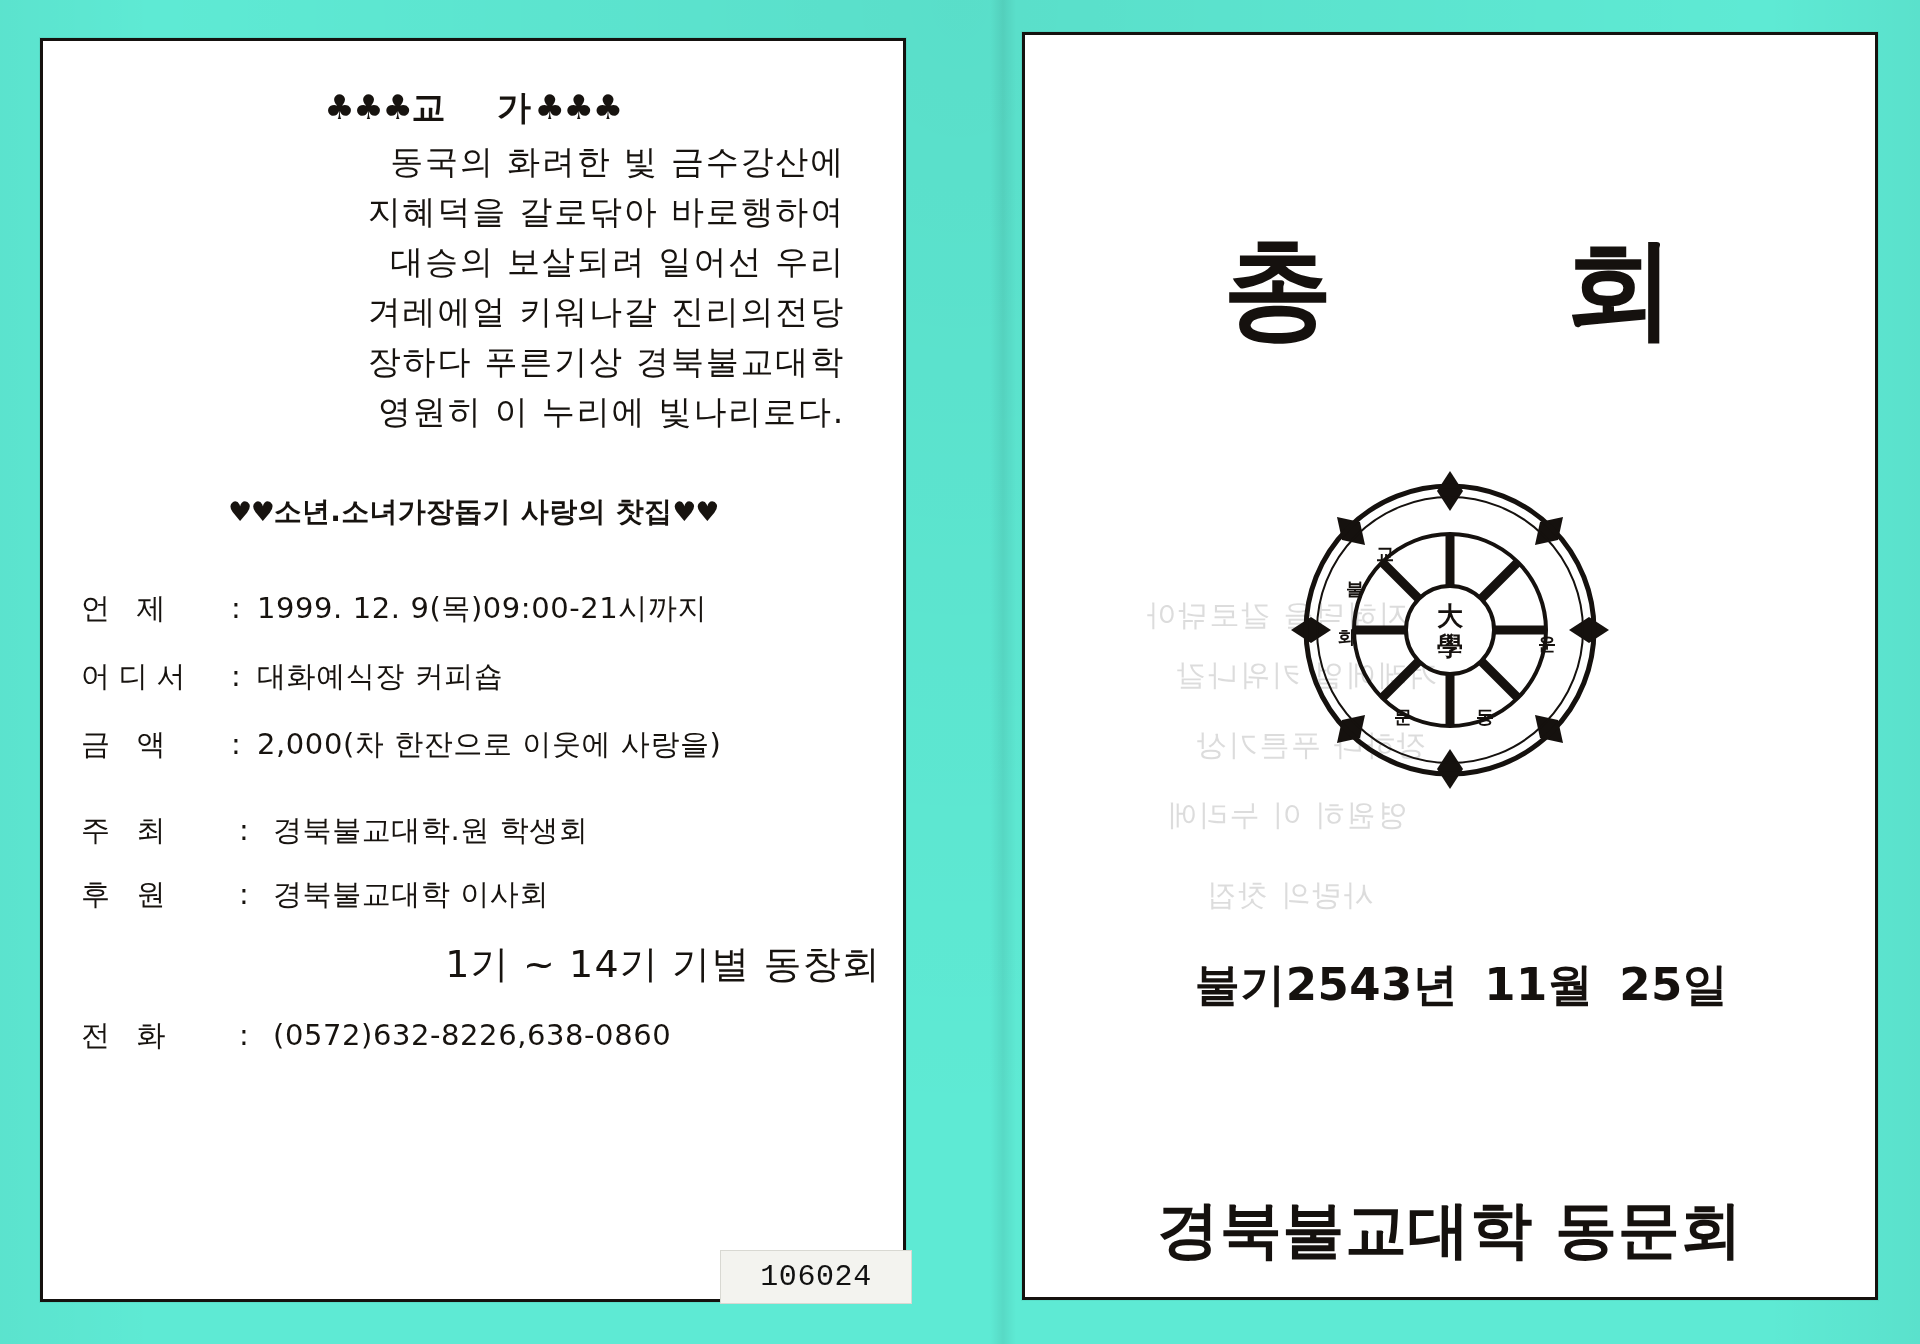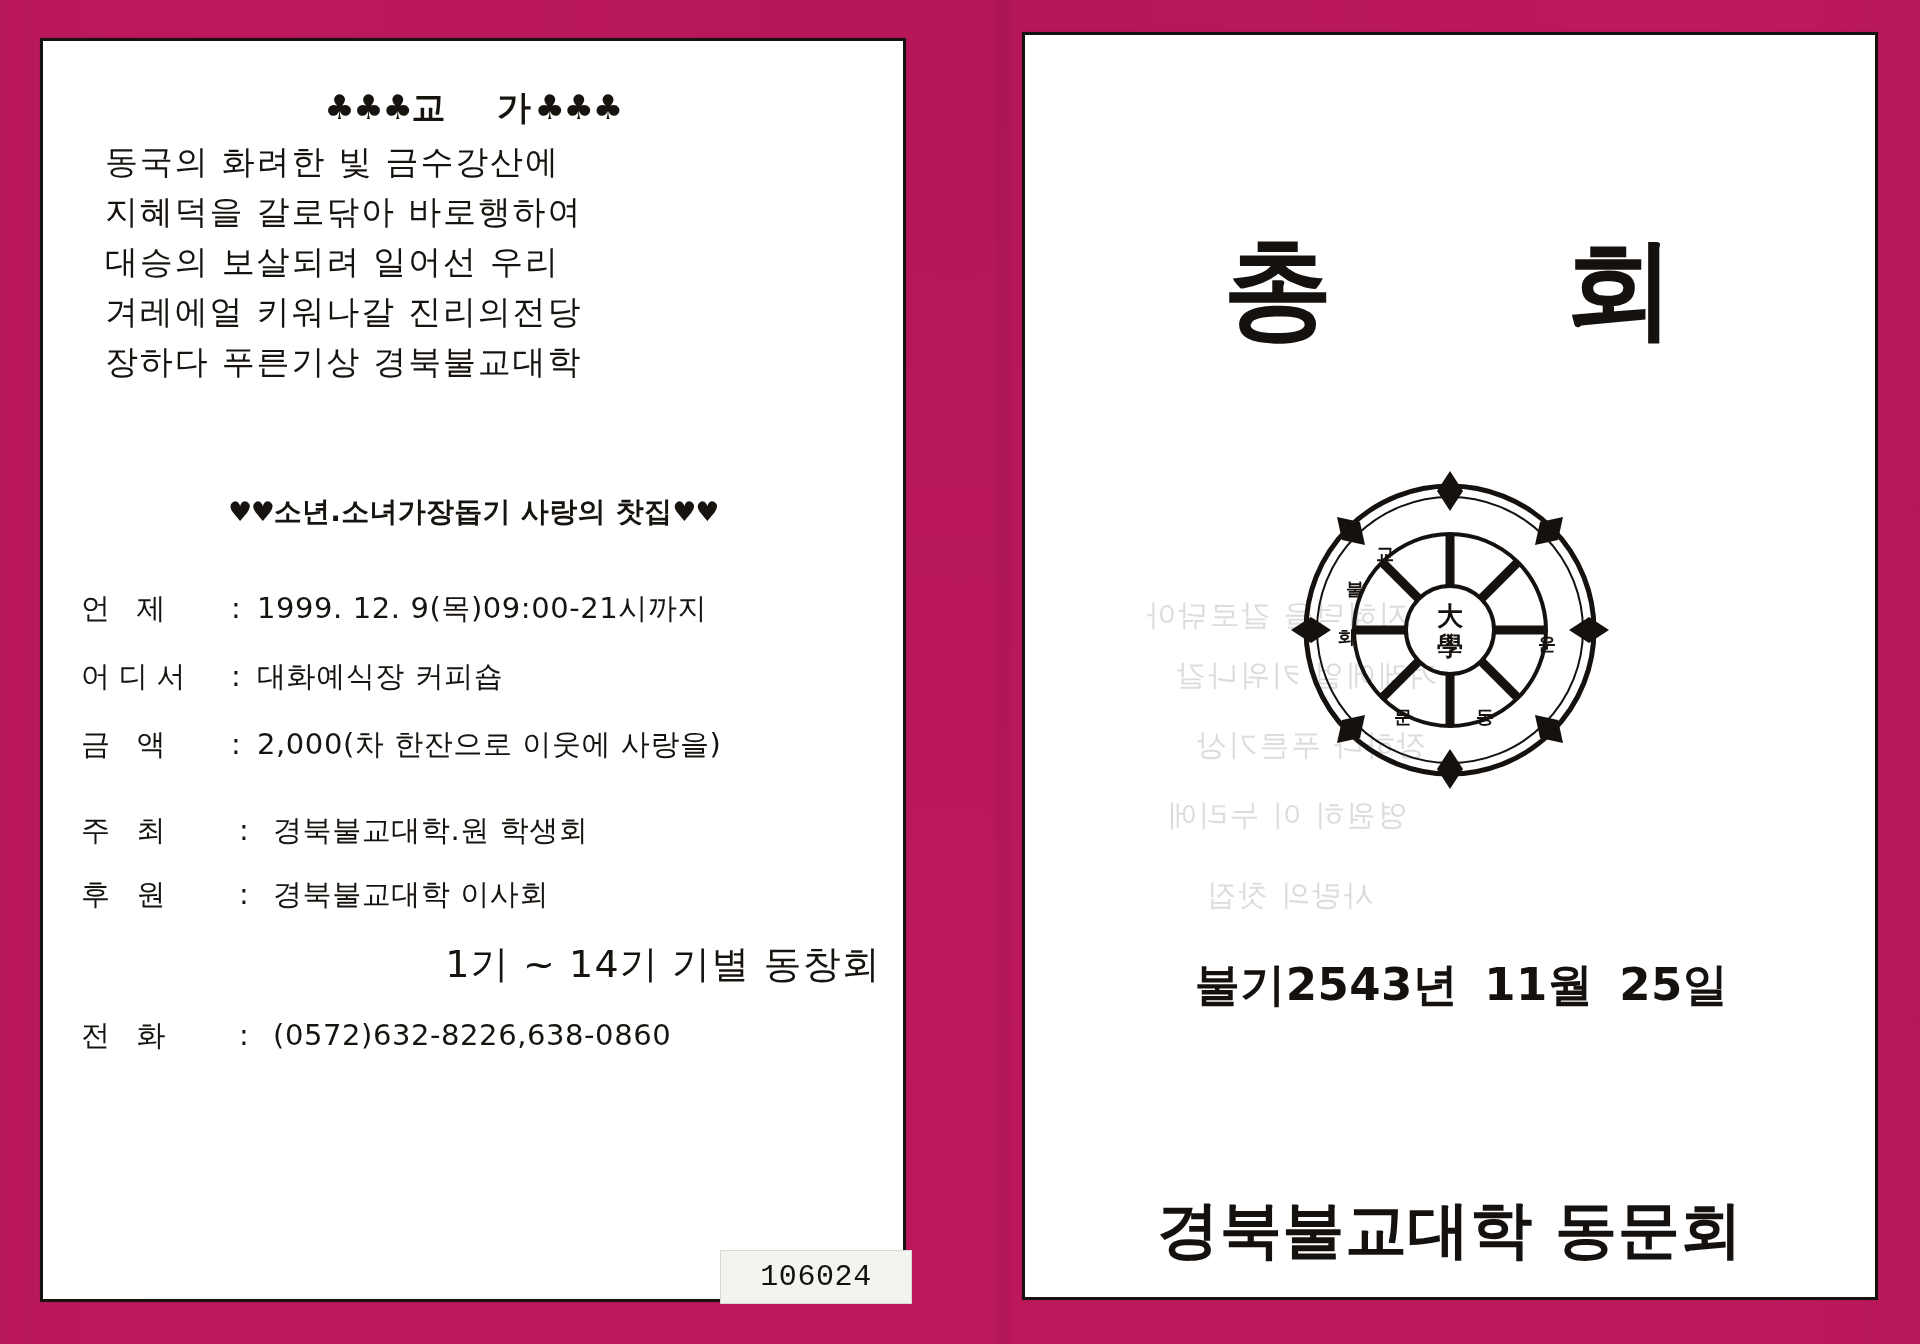--- a/index.html
+++ b/index.html
@@ -10,21 +10,21 @@
   body {
     width: 1920px;
     height: 1344px;
     font-family: "DejaVu Sans", sans-serif;
     position: relative;
     overflow: hidden;
   }
   .scan {
     position: absolute;
     inset: 0;
-    background: #be185d;
+    background: #5eead4;
     padding-left: 27px;
   }
   
   .scan::before {
     content: "";
     position: absolute;
     inset: 0;
     background:
       radial-gradient(ellipse at 50% 0%, rgba(0,0,0,0.05), rgba(0,0,0,0) 60%),
       linear-gradient(90deg, rgba(0,0,0,0.03) 0%, rgba(0,0,0,0) 8%, rgba(0,0,0,0) 92%, rgba(0,0,0,0.04) 100%);
@@ -83,20 +83,21 @@
     letter-spacing: 0.10em;
   }
   .song-title .clubs { letter-spacing: -0.04em; }
   .song-title .gap { display: inline-block; width: 48px; }
 
   .lyrics {
     position: absolute;
     left: 62px;
     top: 96px;
     width: 740px;
+    text-align: right;
   }
   .lyrics div {
     font-size: 33px;
     line-height: 50px;
     letter-spacing: 0.055em;
     color: #17130f;
     white-space: nowrap;
   }
 
   .charity-line {
@@ -238,20 +239,21 @@
       <div class="song-title hand">
         <span class="clubs">♣♣♣</span><span>교</span><span class="gap"></span><span>가</span><span class="clubs">♣♣♣</span>
       </div>
 
       <div class="lyrics hand">
         <div>동국의 화려한 빛 금수강산에</div>
         <div>지혜덕을 갈로닦아 바로행하여</div>
         <div>대승의 보살되려 일어선 우리</div>
         <div>겨레에얼 키워나갈 진리의전당</div>
         <div>장하다 푸른기상 경북불교대학</div>
+        <div>영원히 이 누리에 빛나리로다.</div>
       </div>
 
       <div class="charity-line hand">
         <span class="hearts">♥♥</span><span>소년.소녀가장돕기 사랑의 찻집</span><span class="hearts">♥♥</span>
       </div>
 
       <div class="details hand">
         <div class="drow">
           <span class="dlabel">언  제</span>
           <span class="dcolon">:</span>

